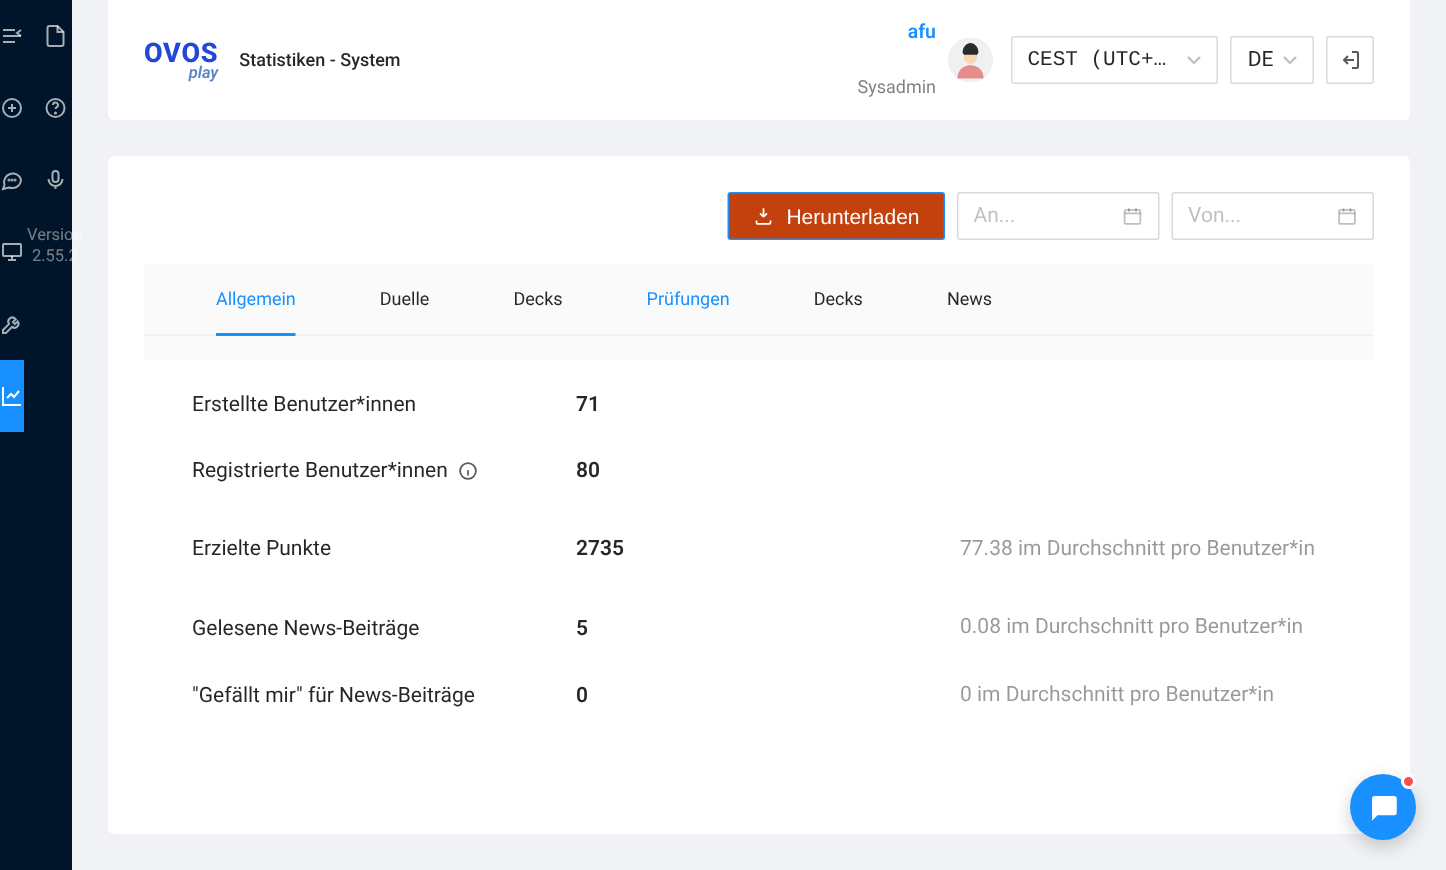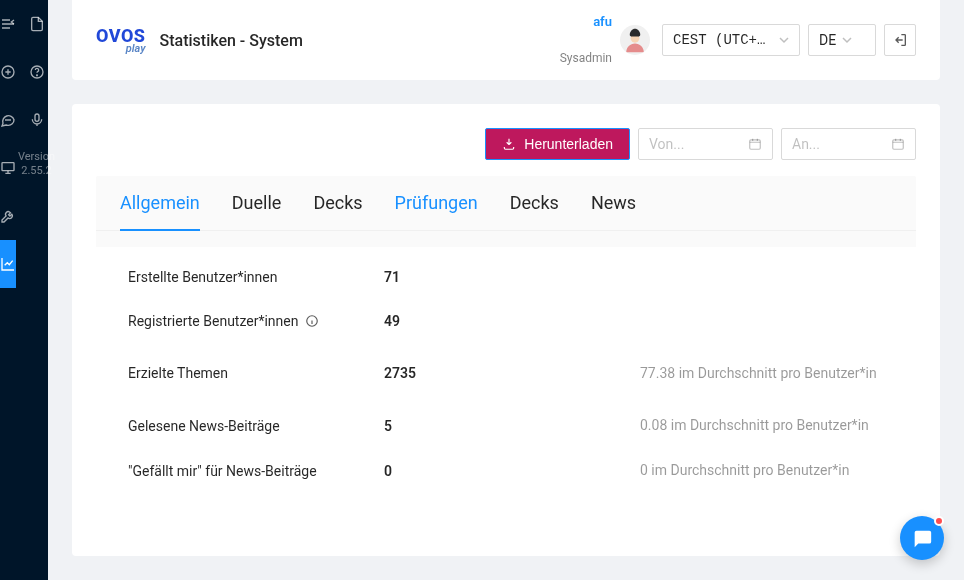--- a/index.html
+++ b/index.html
@@ -79,21 +79,21 @@
     }
     .logo-sub {
       font-size: 11px;
       font-style: italic;
       color: #5a86c6;
       font-weight: 600;
       align-self: flex-end;
       margin-top: -2px;
     }
     .page-title {
-      font-size: 16px;
+      font-size: 12px;
       font-weight: 500;
       color: rgba(0,0,0,0.85);
       text-align: center;
     }
     .header-spacer { flex: 1; }
     .user-block {
       display: flex;
       flex-direction: column;
       align-items: flex-end;
       margin-right: 8px;
@@ -123,21 +123,21 @@
       margin-right: 8px;
       font-size: 14px;
       color: rgba(0,0,0,0.85);
     }
     .select-box .sel-text {
       white-space: nowrap;
       overflow: hidden;
       text-overflow: ellipsis;
     }
     .select-tz { width: 138px; font-family: Liberation Mono, monospace; }
-    .select-lang { width: 68px; }
+    .select-lang { width: 56px; justify-content: flex-end; }
     .chev {
       margin-left: 6px;
       width: 10px; height: 10px;
       flex-shrink: 0;
     }
     .exit-btn {
       width: 32px; height: 32px;
       border: 1px solid #d9d9d9;
       border-radius: 2px;
       background: #fff;
@@ -155,21 +155,21 @@
       flex: 1;
       overflow: hidden;
     }
     .toolbar-row {
       display: flex;
       justify-content: flex-end;
       align-items: center;
       margin-bottom: 16px;
     }
     .primary-btn {
-      background: #be185d;
+      background: #c2410c;
       color: #fff;
       border: 1px solid #1890ff;
       border-radius: 2px;
       height: 32px;
       padding: 0 16px;
       display: inline-flex;
       align-items: center;
       font-size: 14px;
       cursor: pointer;
     }
@@ -202,25 +202,26 @@
       border-radius: 2px;
     }
     .tabs-bar {
       display: flex;
       border-bottom: 1px solid #f0f0f0;
       padding: 0 24px;
     }
     .tab {
       padding: 16px 0;
       margin-right: 32px;
-      font-size: 18px;
+      font-size: 12px;
       color: rgba(0,0,0,0.85);
       cursor: pointer;
       border-bottom: 2px solid transparent;
       margin-bottom: -1px;
+      margin-left: 24px;
     }
     .tab.active {
       color: #1890ff;
       border-bottom-color: #1890ff;
     }
     .tab.alt-active { color: #1890ff; }
 
     
     .stats {
       background: #fff;
@@ -392,28 +393,28 @@
 
     <div class="toolbar-row">
       <button class="primary-btn">
         <svg viewBox="0 0 24 24" fill="none" stroke="currentColor" stroke-width="2">
             <path d="M12 3v10m0 0l-4-4m4 4l4-4"></path>
             <path d="M4 17v2a2 2 0 0 0 2 2h12a2 2 0 0 0 2-2v-2"></path>
           </svg>
         <span>Herunterladen</span>
       </button>
       <div class="date-input">
-        <span>Von...</span>
+        <span>An...</span>
         <svg class="cal-icn" viewBox="0 0 24 24" fill="none" stroke="currentColor" stroke-width="2">
             <rect x="3" y="5" width="18" height="16" rx="2"></rect>
             <path d="M3 9h18M8 3v4M16 3v4"></path>
           </svg>
       </div>
       <div class="date-input">
-        <span>An...</span>
+        <span>Von...</span>
         <svg class="cal-icn" viewBox="0 0 24 24" fill="none" stroke="currentColor" stroke-width="2">
             <rect x="3" y="5" width="18" height="16" rx="2"></rect>
             <path d="M3 9h18M8 3v4M16 3v4"></path>
           </svg>
       </div>
     </div>
 
     <div class="tabs-panel">
       <div class="tabs-bar">
         <div class="tab active">Allgemein</div>
@@ -433,26 +434,26 @@
           <div class="stat-extra"></div>
         </div>
         <div class="stat-row">
           <div class="stat-label">
             <span>Registrierte Benutzer*innen</span>
             <svg class="info-icn" viewBox="0 0 24 24" fill="none" stroke="currentColor" stroke-width="2">
                 <circle cx="12" cy="12" r="9"></circle>
                 <path d="M12 8h.01M11 12h1v5"></path>
               </svg>
           </div>
-          <div class="stat-value">49</div>
+          <div class="stat-value">80</div>
           <div class="stat-extra"></div>
         </div>
         <div class="stat-row tall">
           <div class="stat-label">
-              <span>Erzielte Themen</span>
+              <span>Erzielte Punkte</span>
             </div>
           <div class="stat-value">2735</div>
           <div class="stat-extra">77.38 im Durchschnitt pro Benutzer*in</div>
         </div>
         <div class="stat-row">
           <div class="stat-label">
               <span>Gelesene News-Beiträge</span>
             </div>
           <div class="stat-value">5</div>
           <div class="stat-extra">0.08 im Durchschnitt pro Benutzer*in</div>

